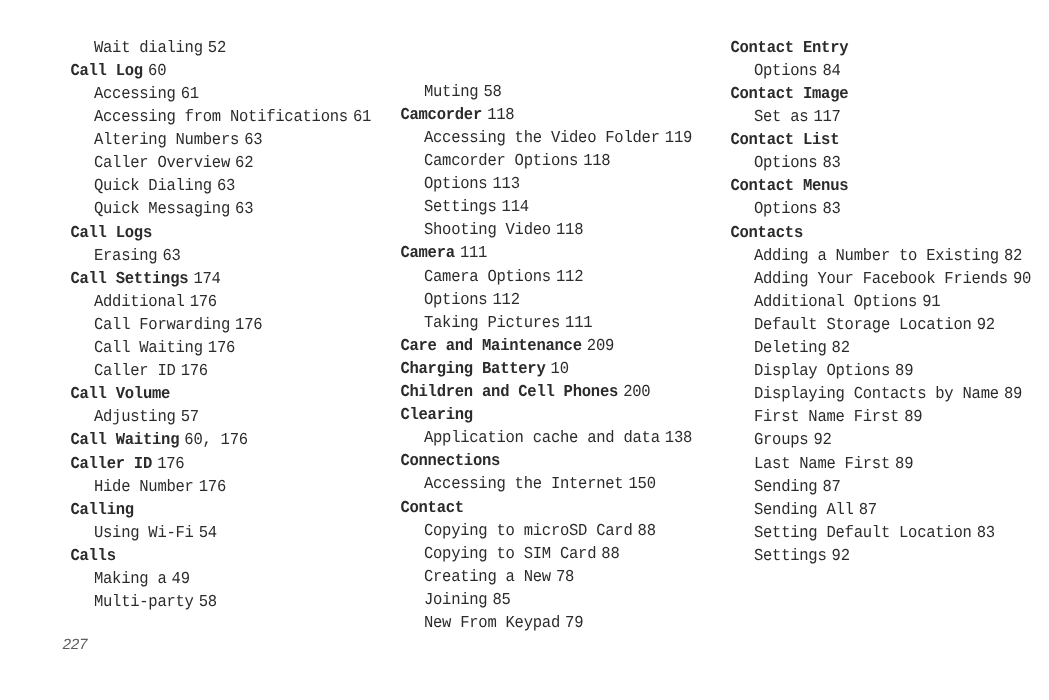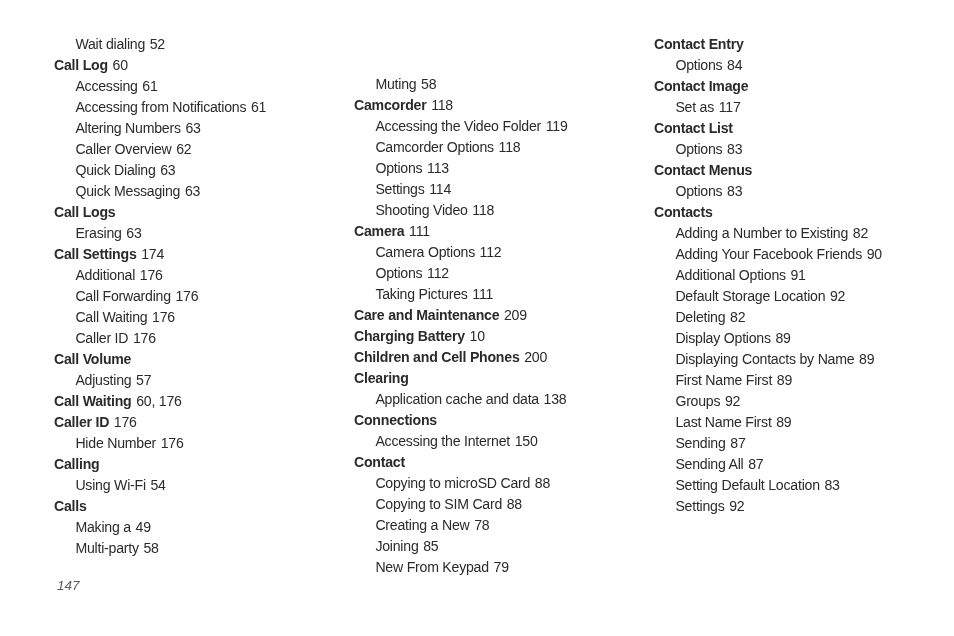--- a/index.html
+++ b/index.html
@@ -20,26 +20,27 @@
 
   #page {
     position: absolute;
     left: 0; top: 0;
     width: 954px;
     height: 636px;
   }
 
   #index-columns {
     position: absolute;
-    left: 0;
+    left: 10px;
     top: 33px;
     width: 872px;
     display: flex;
     flex-direction: row;
     align-items: flex-start;
+    font-family: Liberation Mono, monospace;
   }
 
   .index-column {
     width: 300px;
     flex: 0 0 300px;
   }
   .index-column.col-1 { margin-left: 54px; }
   .index-column.col-2 { margin-left: 0px; margin-top: 40px; }
   .index-column.col-3 { margin-left: 0px; }
 
@@ -161,15 +162,15 @@
         <div class="index-entry level-sub"><span class="entry-label">First Name First</span><span class="entry-pages">89</span></div>
         <div class="index-entry level-sub"><span class="entry-label">Groups</span><span class="entry-pages">92</span></div>
         <div class="index-entry level-sub"><span class="entry-label">Last Name First</span><span class="entry-pages">89</span></div>
         <div class="index-entry level-sub"><span class="entry-label">Sending</span><span class="entry-pages">87</span></div>
         <div class="index-entry level-sub"><span class="entry-label">Sending All</span><span class="entry-pages">87</span></div>
         <div class="index-entry level-sub"><span class="entry-label">Setting Default Location</span><span class="entry-pages">83</span></div>
         <div class="index-entry level-sub"><span class="entry-label">Settings</span><span class="entry-pages">92</span></div>
       </div>
   </div>
 
-  <div class="page-number">147</div>
+  <div class="page-number">227</div>
 
 </div>
 
 </body></html>

